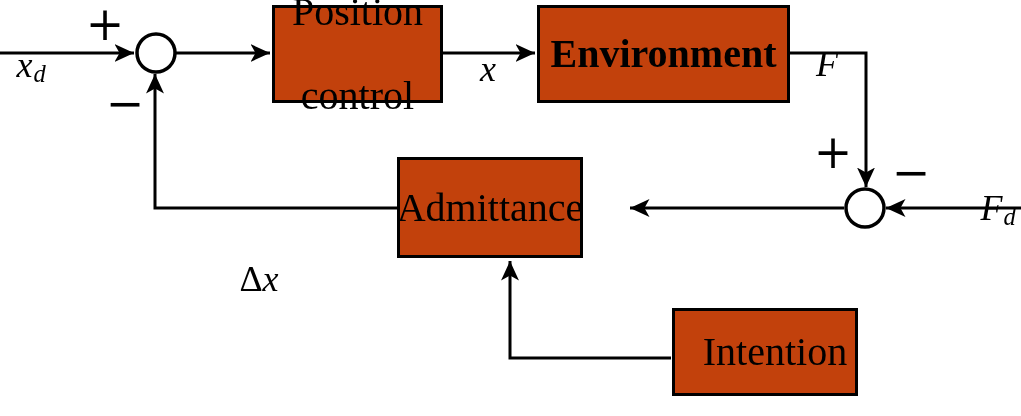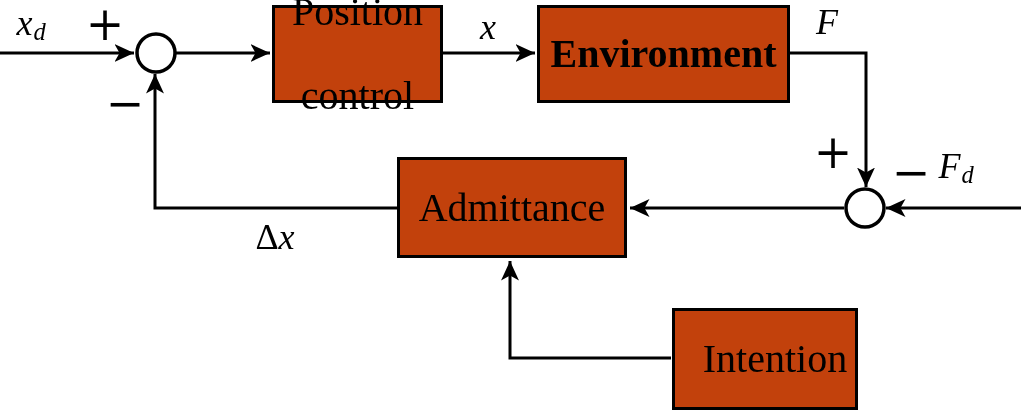--- a/index.html
+++ b/index.html
@@ -34,34 +34,35 @@
     justify-content: center;
     text-align: center;
     font-size: 40px;
     line-height: 1.1;
     color: #000000;
     z-index: 2;
     gap: 40px;
   }
   .block-position-control      { left: 272px; top: 5px;   width: 171px; height: 98px; }
   .block-environment           { left: 537px; top: 5px;   width: 253px; height: 98px; font-weight: bold; }
-  .block-admittance            { left: 397px; top: 157px; width: 230px; height: 101px; }
-  .block-intention             { left: 672px; top: 308px; width: 186px; height: 102px; padding-left: 20px; }
+  .block-admittance            { left: 397px; top: 157px; width: 186px; height: 101px; }
+  .block-intention             { left: 672px; top: 308px; width: 186px; height: 88px; padding-left: 20px; }
 
   .lbl {
     position: absolute;
     transform: translate(-50%, -50%);
     white-space: nowrap;
     z-index: 3;
     color: #000000;
   }
   .math {
     font-size: 36px;
     font-style: italic;
     font-family: "Liberation Serif", "DejaVu Serif", serif;
+    margin-top: 42px;
   }
   .math .sub {
     font-size: 0.68em;
     font-style: italic;
     vertical-align: -0.22em;
     margin-left: 1px;
   }
   .math .upright { font-style: normal; }
   .op {
     font-size: 46px;
@@ -69,22 +70,22 @@
     font-family: "DejaVu Serif", "Liberation Serif", serif;
     line-height: 1;
   }
   .lbl-xd     { left: 31px;  top: 24px; }
   .lbl-plus1  { left: 105px; top: 24px; }
   .lbl-minus1 { left: 125px; top: 103px; }
   .lbl-x      { left: 488px; top: 27px; }
   .lbl-F      { left: 827px; top: 22px; }
   .lbl-plus2  { left: 833px; top: 152px; }
   .lbl-minus2 { left: 911px; top: 172px; }
-  .lbl-Fd     { left: 956px; top: 167px; }
-  .lbl-dx     { left: 275px; top: 237px; }
+  .lbl-Fd     { left: 998px; top: 167px; }
+  .lbl-dx     { left: 259px; top: 237px; }
 </style>
 </head>
 <body>
 
 <div class="canvas">
 
   <svg class="wires" viewBox="0 0 1021 416" xmlns="http://www.w3.org/2000/svg">
     <defs>
       <marker id="arrow" viewBox="0 0 10 10" refX="10" refY="5" markerWidth="6.5" markerHeight="6.5" orient="auto">
         <path d="M 0 0.4 L 10 5 L 0 9.6 L 2.6 5 Z" fill="#000000"></path>

